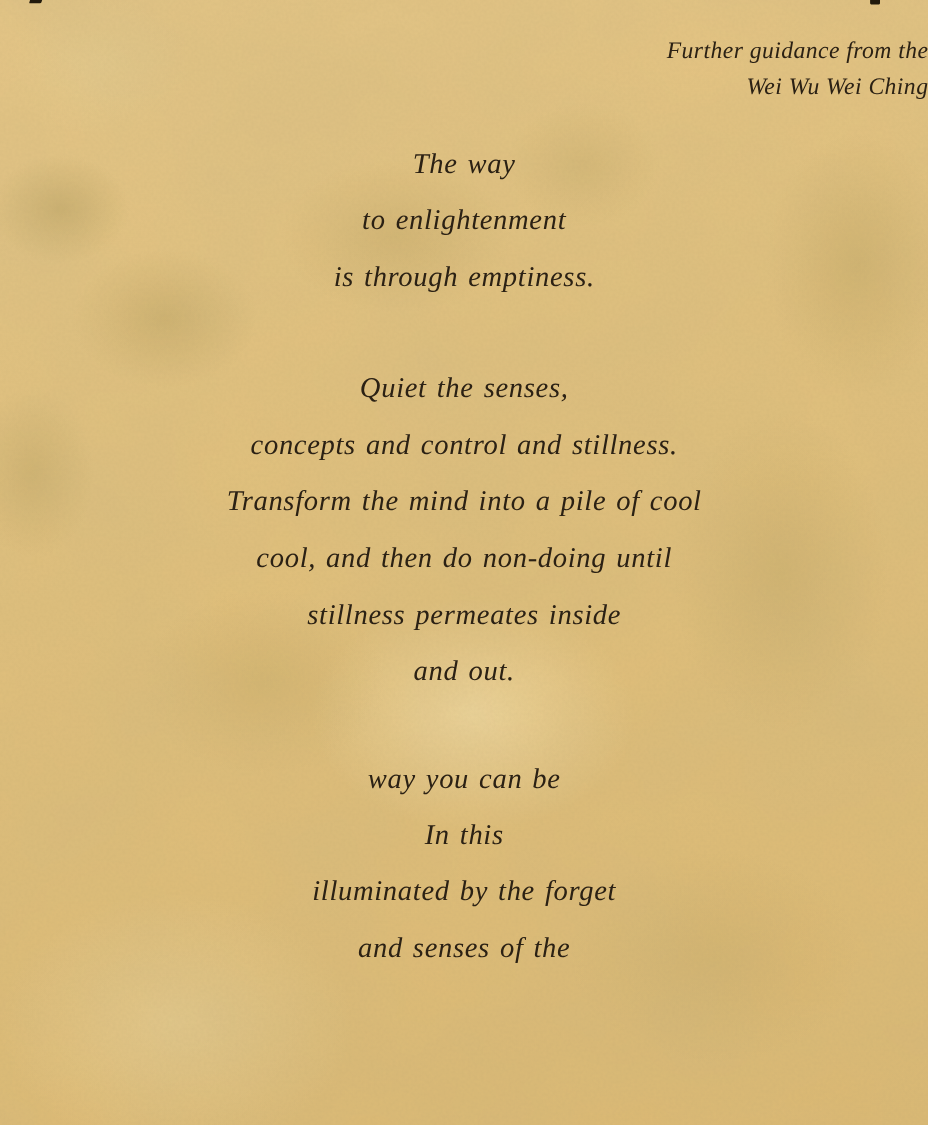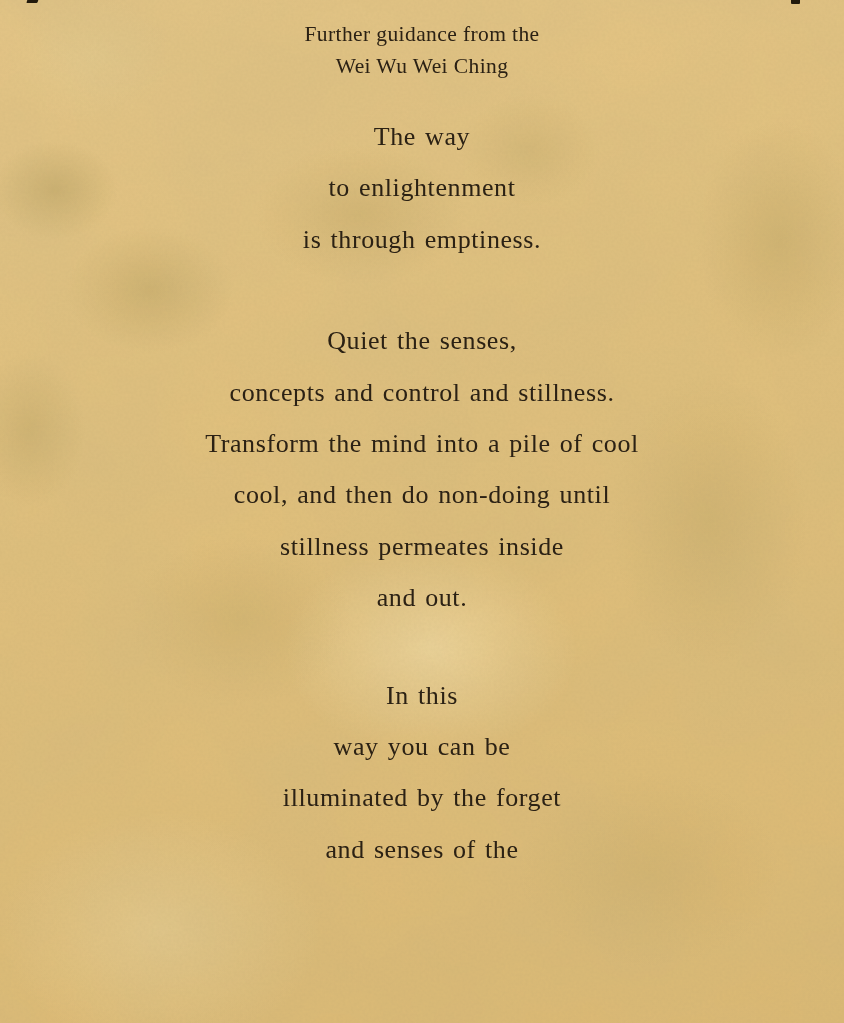--- a/index.html
+++ b/index.html
@@ -49,28 +49,30 @@
   }
   .mark-left  { left: 27px;  width: 11px; height: 4px; transform: skewX(-18deg); }
   .mark-right { left: 791px; width: 9px;  height: 5px; }
 
   .content {
     position: relative;
     text-align: center;
     color: var(--ink, #2b2114);
   }
   .attribution {
-    padding-top: 18px;
+    padding-top: 30px;
+    font-style: italic;
     font-size: 21.5px;
     line-height: 32px;
     letter-spacing: 0.4px;
+    text-align: right;
   }
   .attr-line { margin: 0; }
 
-  .stanza { margin: 0; }
+  .stanza { margin: 0; font-style: italic; }
   .stanza .line {
     margin: 0;
     font-size: 26px;
     line-height: 51.4px;
     letter-spacing: 0.6px;
     word-spacing: 2px;
   }
   .stanza:nth-child(1) { margin-top: 29px; }
   .stanza:nth-child(2) { margin-top: 50px; }
   .stanza:nth-child(3) { margin-top: 46px; }
@@ -111,21 +113,21 @@
         </div>
         <div class="stanza">
           <p class="line">Quiet the senses,</p>
           <p class="line">concepts and control and stillness.</p>
           <p class="line">Transform the mind into a pile of cool</p>
           <p class="line">cool, and then do non-doing until</p>
           <p class="line">stillness permeates inside</p>
           <p class="line">and out.</p>
         </div>
         <div class="stanza">
+          <p class="line">way you can be</p>
           <p class="line">In this</p>
-          <p class="line">way you can be</p>
           <p class="line">illuminated by the forget</p>
           <p class="line">and senses of the</p>
         </div>
       </div>
   </div>
 
 </div>
 
 </body></html>

